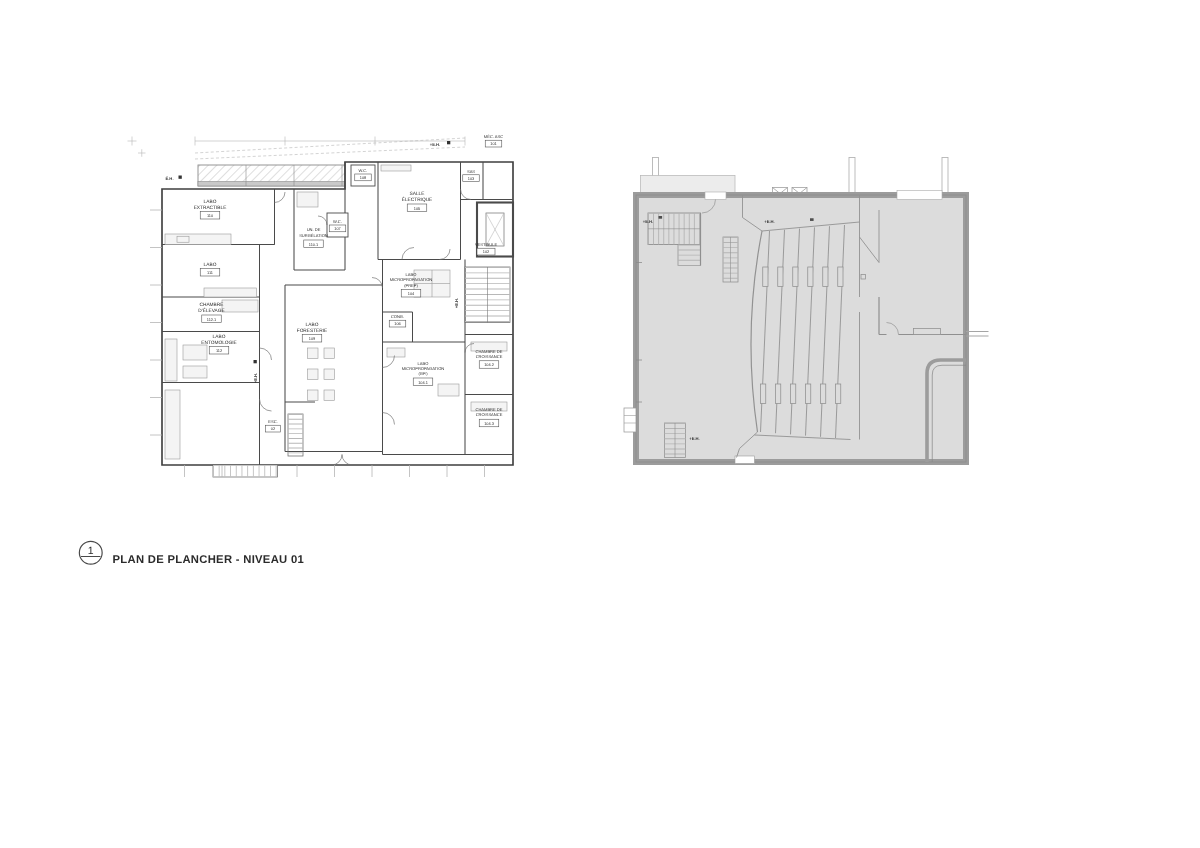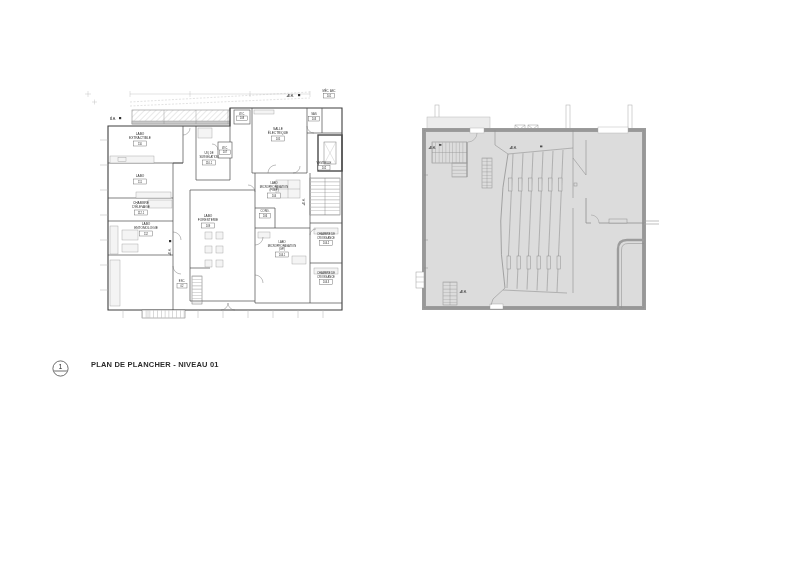--- a/index.html
+++ b/index.html
@@ -2,21 +2,21 @@
 <html><head>
 <meta charset="utf-8">
 <style>
   html,body{margin:0;padding:0;background:#ffffff;}
   body{width:800px;height:565px;position:relative;overflow:hidden;
        font-family:"Liberation Sans", sans-serif;}
   svg text{font-family:"Liberation Sans", sans-serif;fill:#2b2b2b;}
   .plan{position:absolute;}
   #left-plan{left:78px;top:80px;}
   #right-plan{left:415px;top:100px;}
-  #title-block{position:absolute;left:52px;top:360px;display:flex;align-items:flex-start;gap:22px;}
+  #title-block{position:absolute;left:52px;top:360px;display:flex;align-items:flex-end;gap:6px;}
   #title-block .title{font-size:7.5px;font-weight:bold;color:#2b2b2b;letter-spacing:.2px;}
   .room-name{font-size:3.2px;text-anchor:middle;}
   .room-name-sm{font-size:2.7px;text-anchor:middle;}
   .room-num{font-size:2.6px;text-anchor:middle;}
   .marker{font-size:2.8px;font-weight:bold;text-anchor:middle;fill:#333;}
 </style>
 </head>
 <body>
 
 <svg id="left-plan" class="plan" width="270" height="245" viewBox="0 0 270 245">

